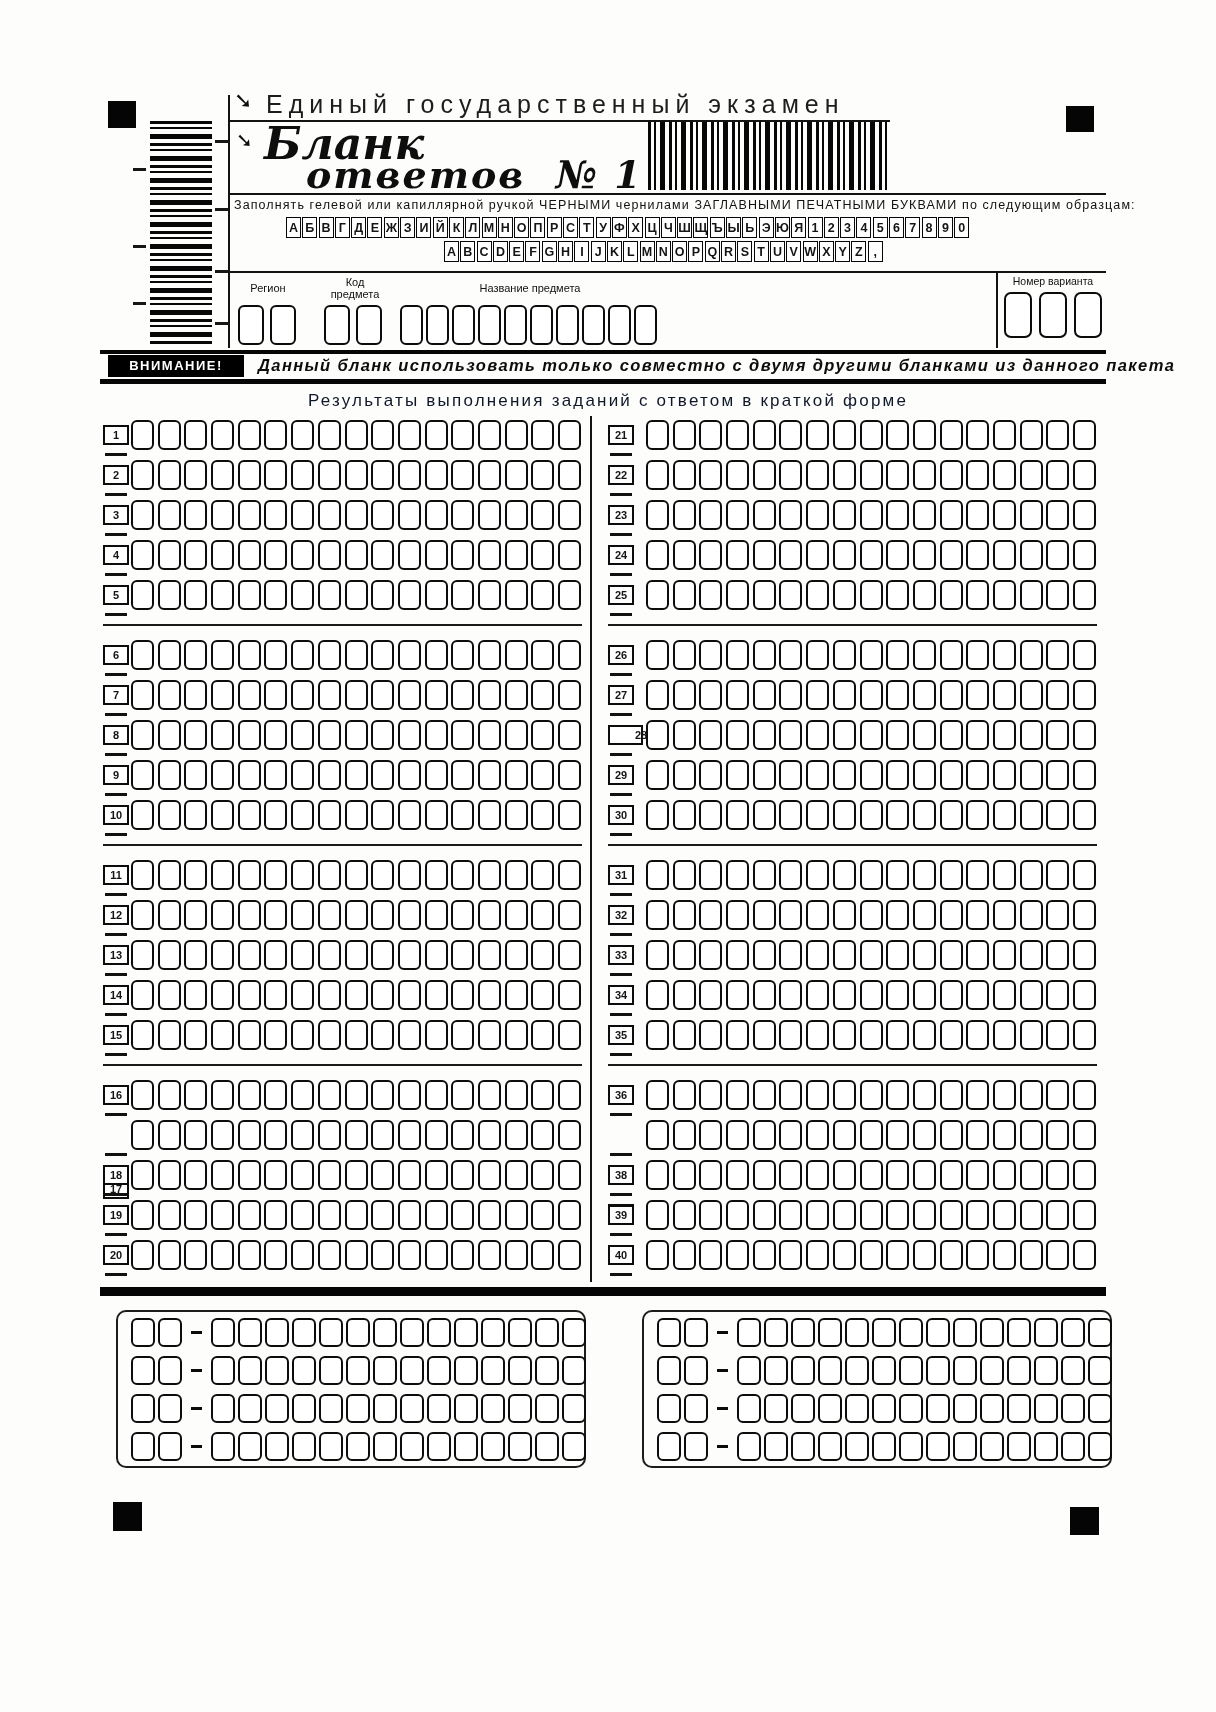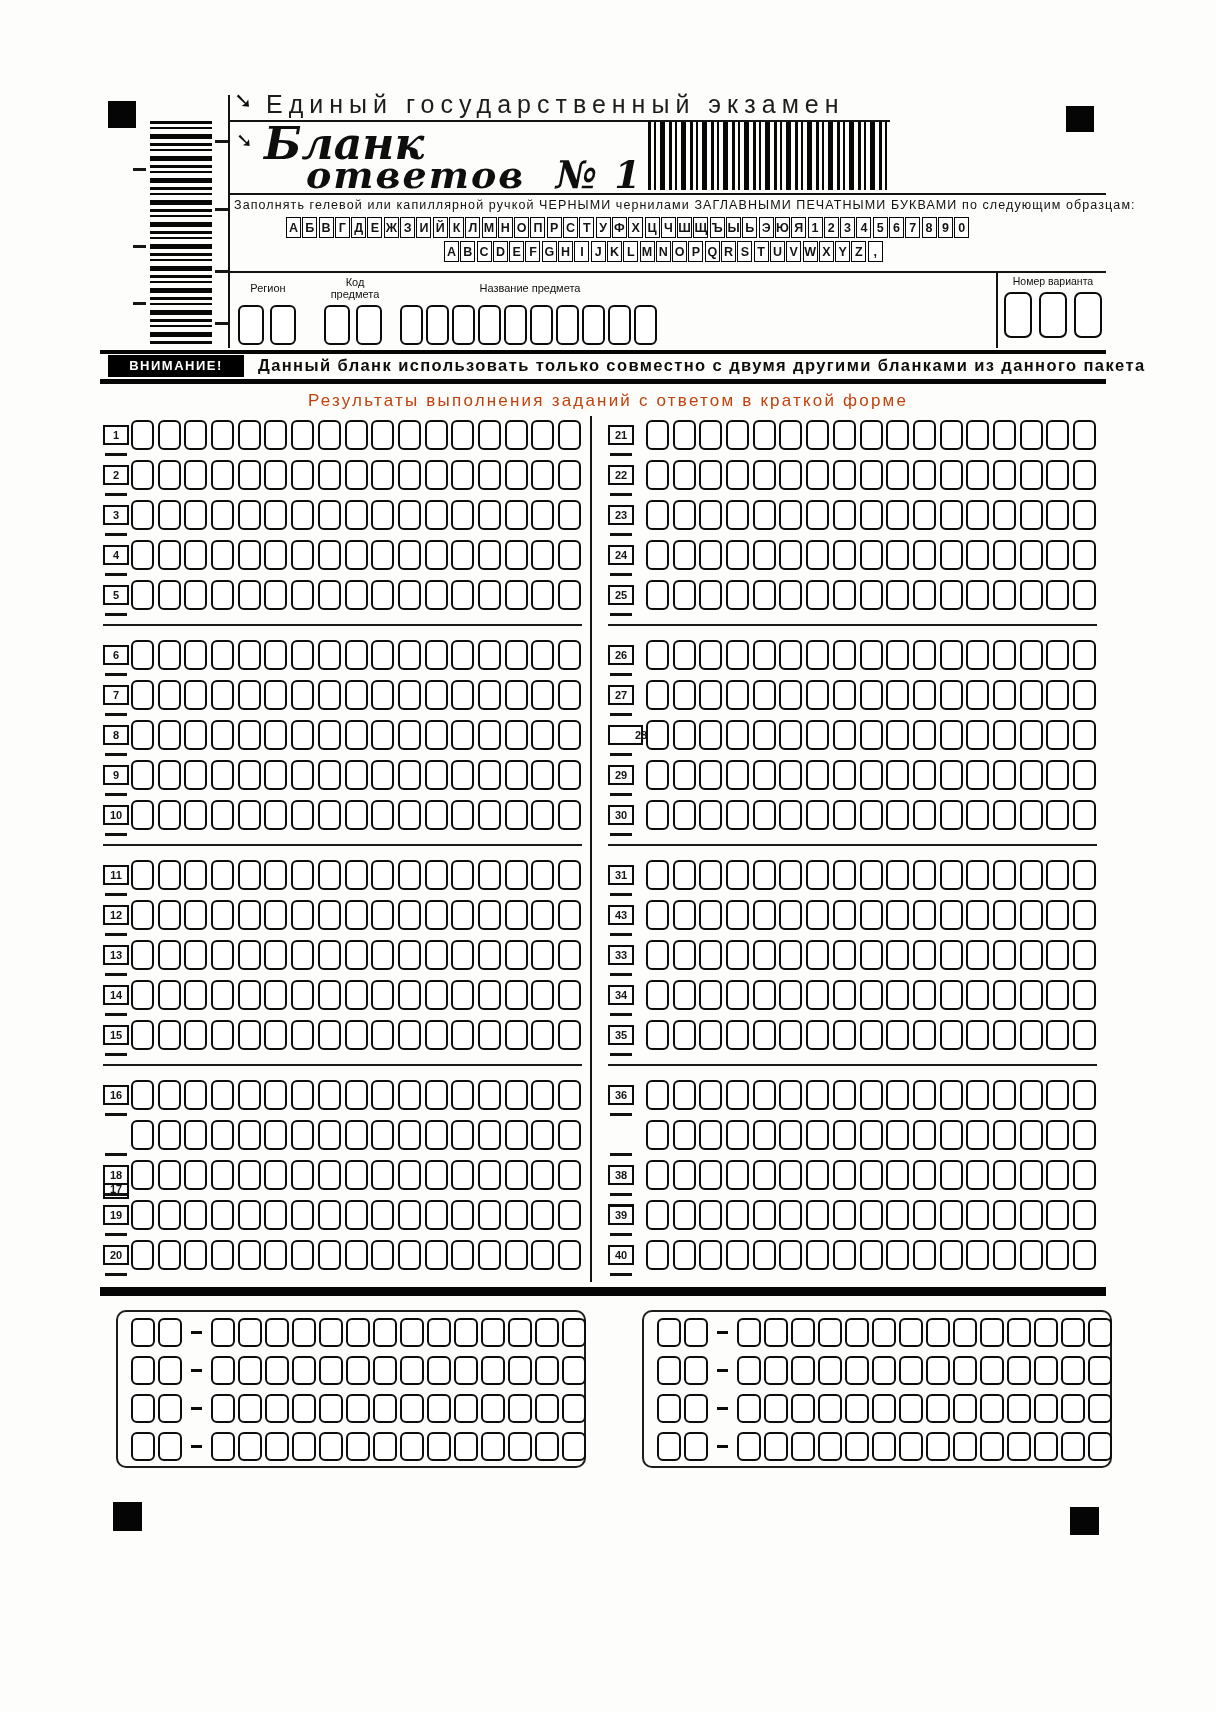--- a/index.html
+++ b/index.html
@@ -33,24 +33,24 @@
         box-sizing:border-box;flex:none;}
   .vbox{width:28px;height:46px;border:2.6px solid #0b0b0b;border-radius:7px;background:#fff;
         box-sizing:border-box;flex:none;}
   .agree{position:absolute;left:667px;top:273px;width:322px;height:68px;border:2.6px solid #0b0b0b;
          border-radius:5px;box-sizing:border-box;display:flex;flex-direction:column;justify-content:center;
          text-align:center;font-size:10.5px;line-height:13px;color:#161616;}
   .agree .sig{margin-top:3px;}
   .wline{position:absolute;background:#060606;}
   .badge{position:absolute;left:108px;top:355px;width:136px;height:22px;background:#000;color:#fff;
          font-weight:bold;font-size:13px;line-height:22px;letter-spacing:1.5px;text-align:center;}
-  .wtext{position:absolute;left:258px;top:356px;font-weight:bold;font-size:16.5px;
+  .wtext{position:absolute;left:258px;top:356px;font-style:italic;font-weight:bold;font-size:16.5px;
          letter-spacing:1.4px;white-space:nowrap;color:#0d0d0d;}
   .sect-title{position:absolute;left:150px;top:391px;width:916px;text-align:center;font-size:17px;
-              letter-spacing:2.2px;color:#c2410c;}
+              letter-spacing:2.2px;color:#0f172a;}
   .crow{position:absolute;display:flex;gap:3.7px;}
   .acell{width:23px;height:30px;border:2.4px solid #0c0c0c;border-radius:6px;background:#fff;
          box-sizing:border-box;flex:none;}
   .rlabel{position:absolute;width:26px;height:20px;border:2px solid #0c0c0c;background:#fff;
           font-weight:bold;font-size:11px;display:flex;align-items:center;justify-content:center;
           box-sizing:border-box;}
   .rdash{position:absolute;width:22px;height:2.5px;background:#111;}
   .gline{position:absolute;height:2px;background:#1a1a1a;}
   .thickbar{position:absolute;left:100px;top:1287px;width:1006px;height:9px;background:#050505;}
   .cblock{position:absolute;top:1310px;width:470px;height:158px;border:2px solid #1c1c1c;
@@ -854,21 +854,21 @@
         <div class="acell"></div>
         <div class="acell"></div>
         <div class="acell"></div>
         <div class="acell"></div>
         <div class="acell"></div>
         <div class="acell"></div>
         <div class="acell"></div>
         <div class="acell"></div>
         <div class="acell"></div>
       </div>
-      <div class="rlabel" style="left: 608px; top: 905px;">43</div>
+      <div class="rlabel" style="left: 608px; top: 905px;">32</div>
       <div class="rdash" style="left: 610px; top: 893px;"></div>
       <div class="crow" style="left: 646px; top: 900px;">
         <div class="acell"></div>
         <div class="acell"></div>
         <div class="acell"></div>
         <div class="acell"></div>
         <div class="acell"></div>
         <div class="acell"></div>
         <div class="acell"></div>
         <div class="acell"></div>

